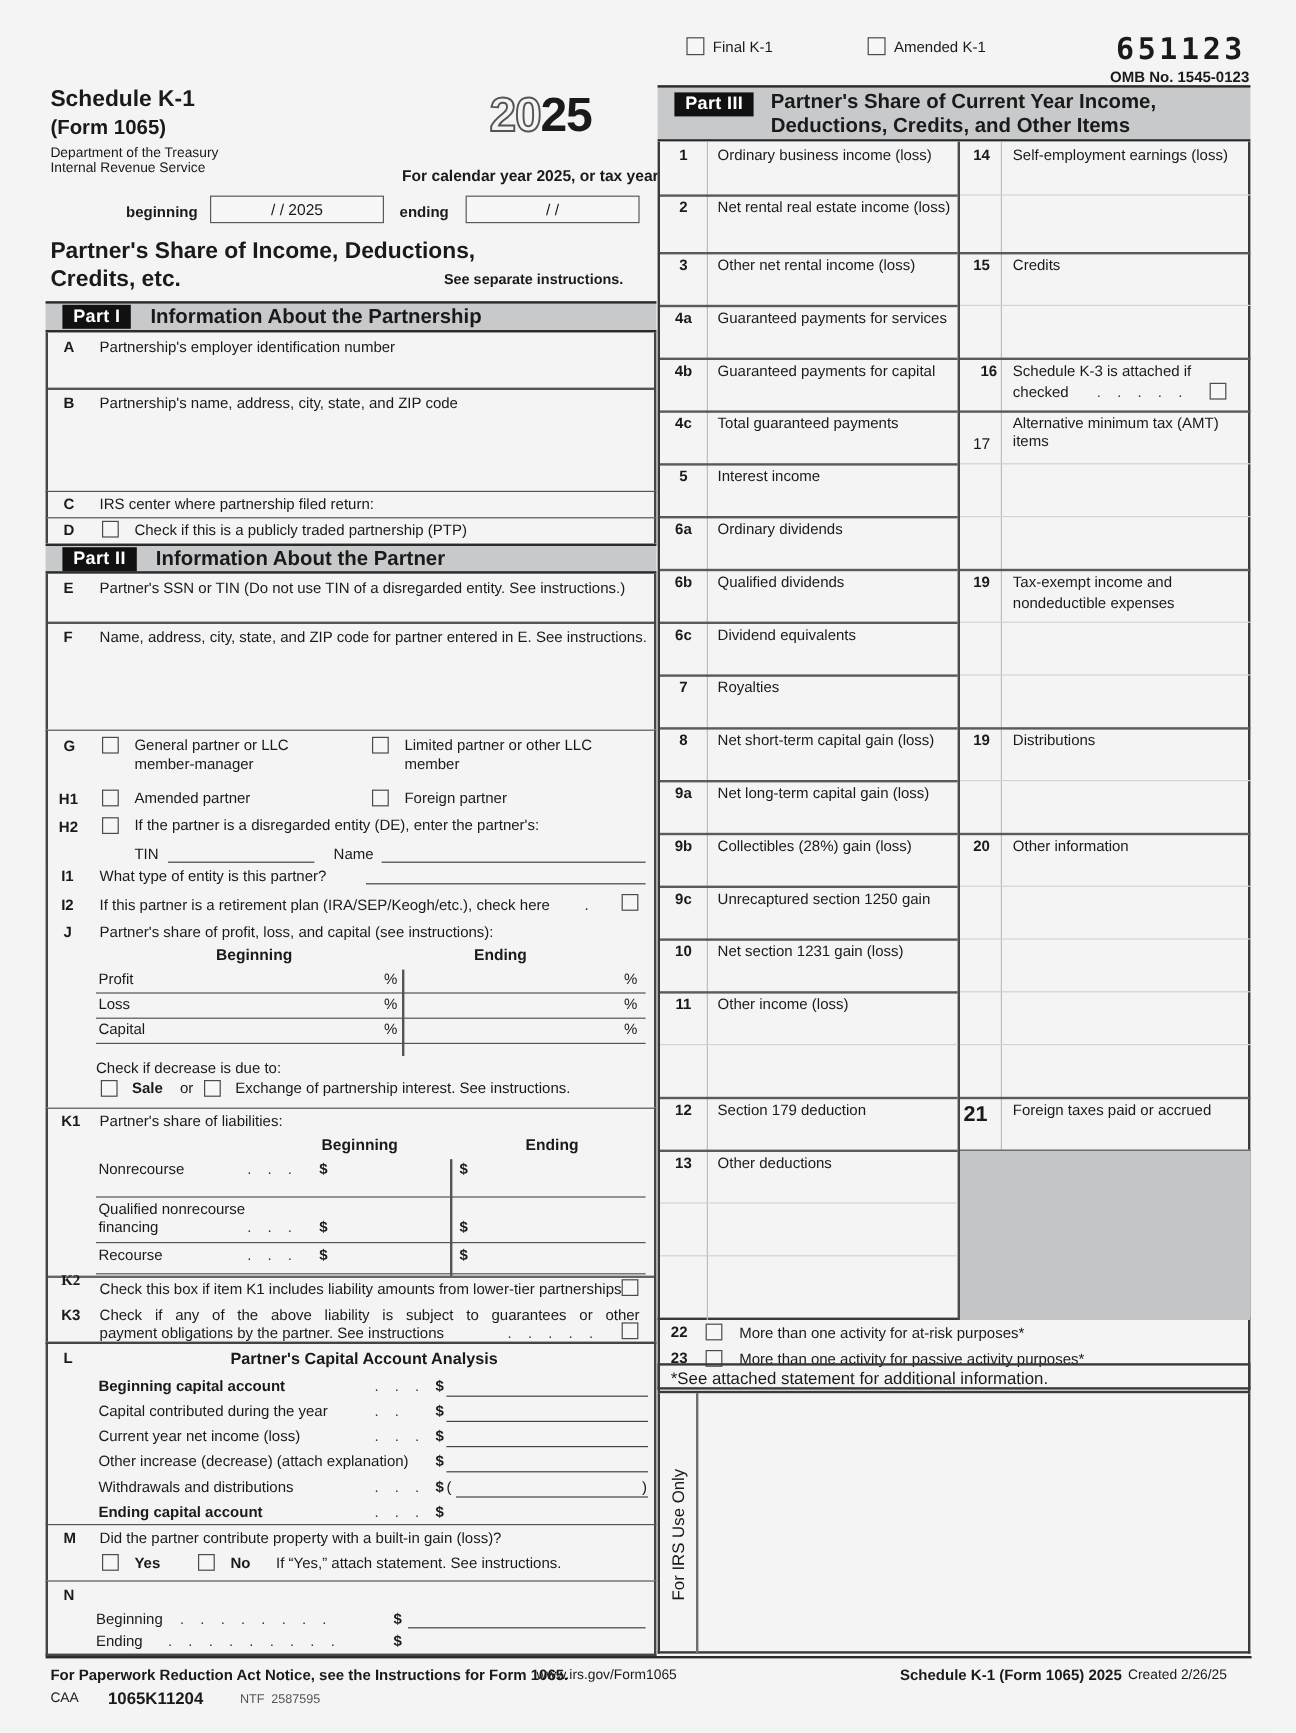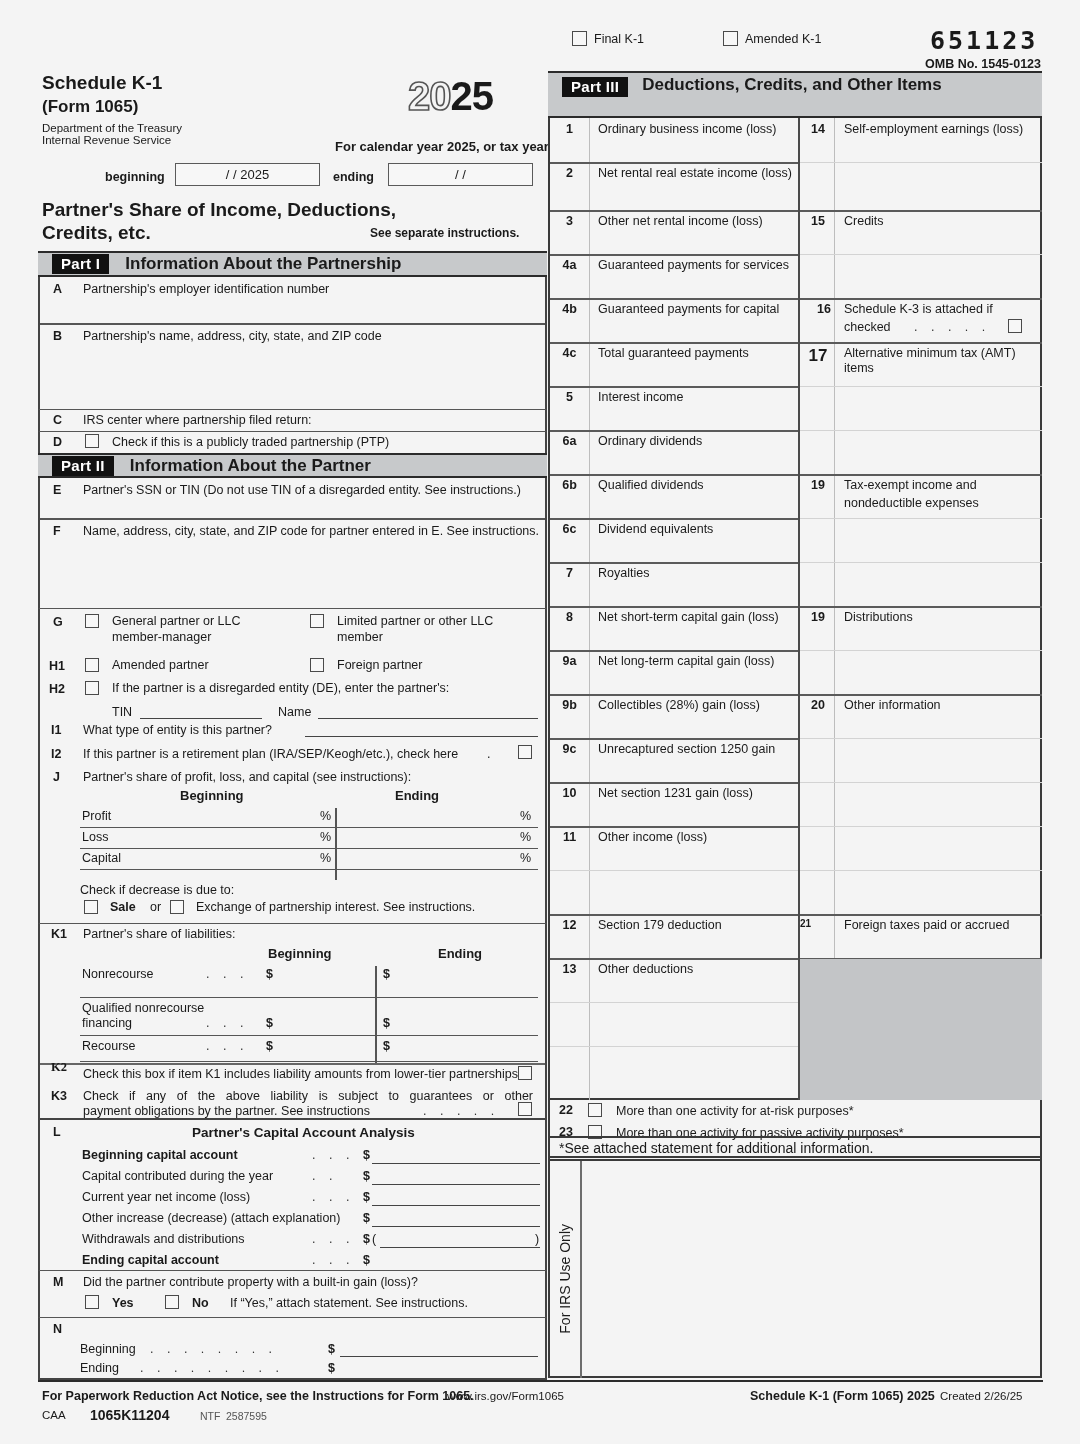--- a/index.html
+++ b/index.html
@@ -83,20 +83,21 @@
   <div class="abs b" style="left:925px; top:57px; font-size:12.5px;">OMB No. 1545-0123</div>
 
   <div class="abs cbx" style="left:572px; top:31px;"></div>
   <div class="abs" style="left:594px; top:32px; font-size:12.5px;">Final K-1</div>
   <div class="abs cbx" style="left:723px; top:31px;"></div>
   <div class="abs" style="left:745px; top:32px; font-size:12.5px;">Amended K-1</div>
 
   <div class="abs bandhdr" style="left:548px; top:71px; width:494px; height:47px; align-items:flex-start;">
     <span class="parttag" style="margin-top:4px;">Part III</span>
     <span style="margin-left:14px; margin-top:2px;">
+      <span class="b" style="font-size:17px; display:block;">Partner's Share of Current Year Income,</span>
       <span class="b" style="font-size:17px; display:block;">Deductions, Credits, and Other Items</span>
     </span>
   </div>
 
   <div class="abs" id="part3grid" style="left:548px; top:118px; width:494px; height:982px;
        border-left:2px solid #3a3a3a; border-right:2px solid #3a3a3a; border-bottom:2px solid #3a3a3a; background:#f4f4f4;">
   <div class="" style="position: absolute; left: 39px; top: 0px; width: 1px; height: 982px; background: rgb(189, 189, 189);"></div>
       <div class="" style="position: absolute; left: 248px; top: 0px; width: 2px; height: 982px; background: rgb(74, 74, 74);"></div>
       <div class="" style="position: absolute; left: 284px; top: 0px; width: 1px; height: 982px; background: rgb(189, 189, 189);"></div>
       <div class="" style="position: absolute; left: 0px; top: 4px; width: 39px; text-align: center; font-weight: bold; font-size: 12.5px;">1</div>
@@ -195,37 +196,37 @@
       <div class="" style="position: absolute; left: 250px; top: 96px; width: 36px; text-align: center; font-weight: bold; font-size: 12.5px;">15</div>
       <div class="" style="position: absolute; left: 294px; top: 96px; width: 194px; font-size: 12.5px; line-height: 15px;">Credits</div>
       <div class="" style="position: absolute; left: 289px; top: 113px; width: 196px; height: 65px;"></div>
       <div class="" style="position: absolute; left: 250px; top: 180px; width: 242px; height: 1.5px; background: rgb(90, 90, 90);"></div>
       <div class="" style="position: absolute; left: 250px; top: 184px; width: 36px; text-align: center; font-weight: bold; font-size: 12.5px; padding-left: 12px;">16</div>
       <div class="" style="position: absolute; left: 294px; top: 184px; width: 194px; font-size: 12.5px; line-height: 15px;">Schedule K-3 is attached if</div>
       <div class="" style="position: absolute; left: 294px; top: 202px; font-size: 12.5px;">checked</div>
       <div class="dot" style="position: absolute; left: 364px; top: 202px; font-size: 12.5px;">.  .   .   .   .</div>
       <div class="cbx sm" style="position: absolute; left: 458px; top: 201px;"></div>
       <div class="" style="position: absolute; left: 250px; top: 224px; width: 242px; height: 1.5px; background: rgb(90, 90, 90);"></div>
-      <div class="" style="position: absolute; left: 250px; top: 228px; width: 36px; text-align: center; font-weight: bold; font-size: 17px;">17</div>
+      <div class="" style="position: absolute; left: 250px; top: 244px; width: 36px; text-align: center; font-weight: normal; font-size: 13px;">17</div>
       <div class="" style="position: absolute; left: 294px; top: 228px; width: 194px; font-size: 12.5px; line-height: 15px;">Alternative minimum tax (AMT) items</div>
       <div class="" style="position: absolute; left: 289px; top: 245px; width: 196px; height: 109px;"></div>
       <div class="" style="position: absolute; left: 250px; top: 356px; width: 242px; height: 1.5px; background: rgb(90, 90, 90);"></div>
       <div class="" style="position: absolute; left: 250px; top: 360px; width: 36px; text-align: center; font-weight: bold; font-size: 12.5px;">19</div>
       <div class="" style="position: absolute; left: 294px; top: 360px; width: 194px; font-size: 12.5px; line-height: 15px;">Tax-exempt income and</div>
       <div class="" style="position: absolute; left: 294px; top: 378px; font-size: 12.5px;">nondeductible expenses</div>
       <div class="" style="position: absolute; left: 250px; top: 488px; width: 242px; height: 1.5px; background: rgb(90, 90, 90);"></div>
       <div class="" style="position: absolute; left: 250px; top: 492px; width: 36px; text-align: center; font-weight: bold; font-size: 12.5px;">19</div>
       <div class="" style="position: absolute; left: 294px; top: 492px; width: 194px; font-size: 12.5px; line-height: 15px;">Distributions</div>
       <div class="" style="position: absolute; left: 289px; top: 509px; width: 196px; height: 65px;"></div>
       <div class="" style="position: absolute; left: 250px; top: 576px; width: 242px; height: 1.5px; background: rgb(90, 90, 90);"></div>
       <div class="" style="position: absolute; left: 250px; top: 580px; width: 36px; text-align: center; font-weight: bold; font-size: 12.5px;">20</div>
       <div class="" style="position: absolute; left: 294px; top: 580px; width: 194px; font-size: 12.5px; line-height: 15px;">Other information</div>
       <div class="" style="position: absolute; left: 289px; top: 597px; width: 196px; height: 197px;"></div>
       <div class="" style="position: absolute; left: 250px; top: 796px; width: 242px; height: 1.5px; background: rgb(90, 90, 90);"></div>
-      <div class="" style="position: absolute; left: 250px; top: 800px; width: 36px; text-align: left; font-weight: bold; font-size: 10px;">21</div>
+      <div class="" style="position: absolute; left: 237px; top: 800px; width: 36px; text-align: right; font-weight: bold; font-size: 18px;">21</div>
       <div class="" style="position: absolute; left: 294px; top: 800px; width: 194px; font-size: 12.5px; line-height: 15px;">Foreign taxes paid or accrued</div>
       <div class="" style="position: absolute; left: 289px; top: 817px; width: 196px; height: 21px;"></div>
       <div class="" style="position: absolute; left: 250px; top: 840px; width: 242px; height: 142px; background: rgb(195, 197, 199); border-top: 1.5px solid rgb(90, 90, 90);"></div>
     </div>
 
   <div class="abs" style="left:548px; top:1100px; width:494px; height:58px;
        border-left:2px solid #3a3a3a; border-right:2px solid #3a3a3a; border-bottom:2px solid #3a3a3a;">
     <div class="abs b" style="left:9px; top:3px; font-size:12.5px;">22</div>
     <div class="abs cbx sm" style="left:38px; top:3px;"></div>
     <div class="abs" style="left:66px; top:4px; font-size:12.5px;">More than one activity for at-risk purposes*</div>

